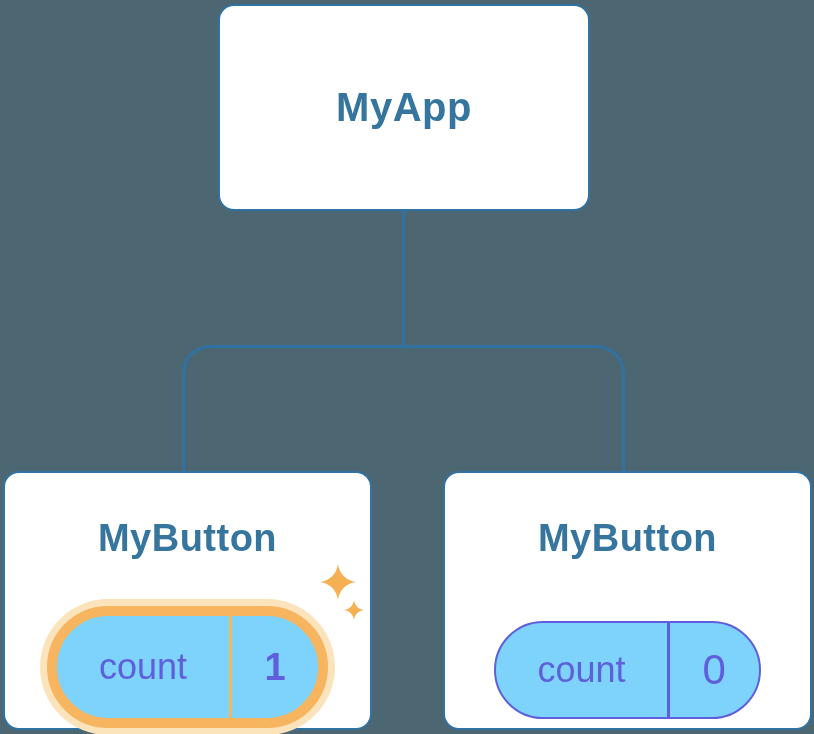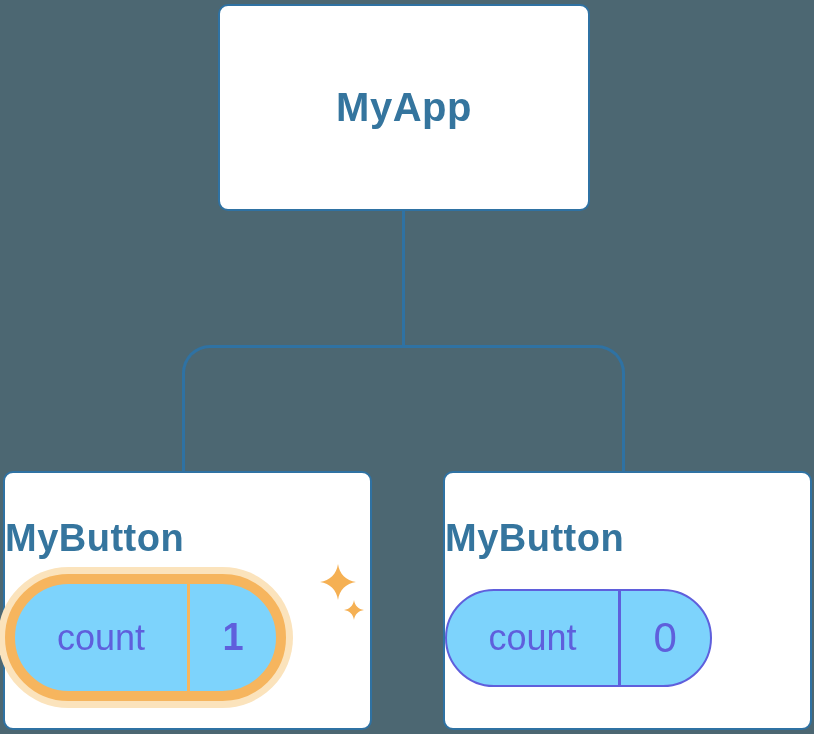--- a/index.html
+++ b/index.html
@@ -17,21 +17,21 @@
     background:var(--background);
     font-family:"Liberation Sans", sans-serif;
     overflow:hidden;
   }
   .canvas{position:relative;width:814px;height:734px;}
 
   .card{
     position:absolute;
     background:#ffffff;
     border:2.5px solid var(--card-border);
-    border-radius:10px;
+    border-radius:16px;
     box-sizing:border-box;
   }
   .root-card{
     left:218px;top:4px;width:372px;height:207px;
     display:flex;align-items:center;justify-content:center;
   }
   .root-title{
     color:var(--title-text);
     font-size:40px;font-weight:700;letter-spacing:.5px;
   }
@@ -44,21 +44,21 @@
     position:absolute;left:182px;top:345px;width:443px;height:127px;
     box-sizing:border-box;
     border-top:3px solid var(--card-border);
     border-left:3px solid var(--card-border);
     border-right:3px solid var(--card-border);
     border-radius:28px 28px 0 0;
   }
 
   .child-card{
     top:471px;width:369px;height:259px;
-    display:flex;flex-direction:column;align-items:flex-start;
+    display:flex;flex-direction:column;align-items:center;gap:32px;
   }
   .child-card.left{left:3px;}
   .child-card.right{left:443px;}
   .child-title{
     margin-top:42px;
     color:var(--title-text);
     font-size:38px;font-weight:700;line-height:46px;letter-spacing:.5px;
   }
 
   .pill{

